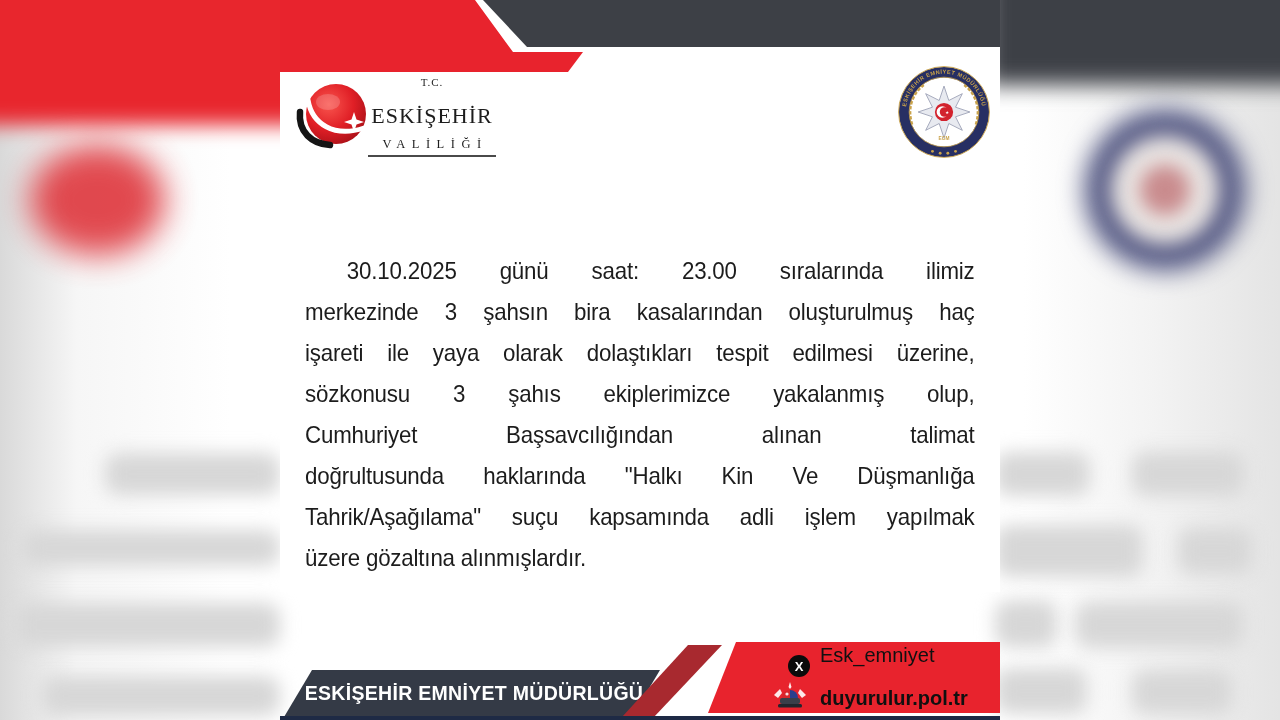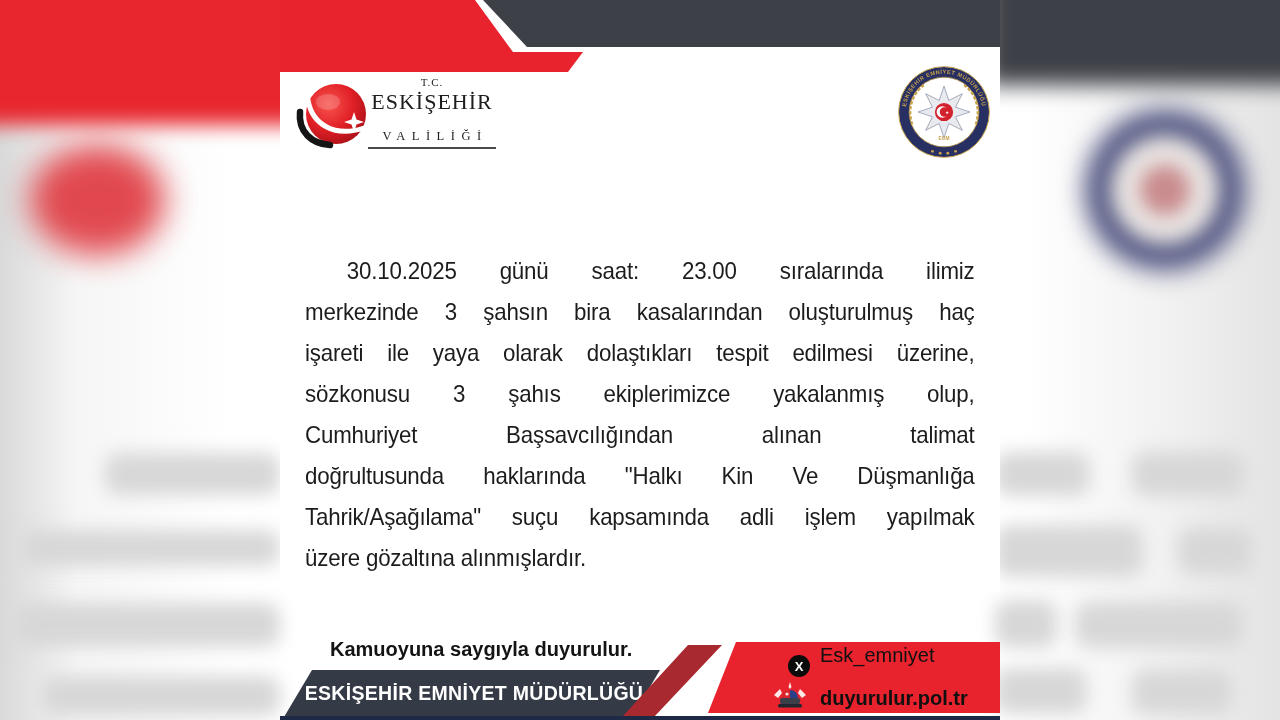--- a/index.html
+++ b/index.html
@@ -21,22 +21,22 @@
   
   .card{position:absolute;left:280px;top:0;width:720px;height:592px;background:#ffffff;}
   .hdr-red{position:absolute;left:0;top:0;width:310px;height:72px;background:#e8232d;
     clip-path:polygon(0 0,195px 0,233px 52px,303px 52px,288px 72px,0 72px);}
   .hdr-charcoal{position:absolute;left:200px;top:0;width:520px;height:47px;background:#3d4046;
     clip-path:polygon(3px 0,100% 0,100% 100%,47px 100%);}
   .gov-logo-svg{position:absolute;left:14px;top:74px;width:84px;height:84px;}
   .gov-text{position:absolute;left:88px;top:76px;width:128px;text-align:center;color:#1d1d1d;
     font-family:"Liberation Serif",serif;}
   .gov-tc{font-size:11px;letter-spacing:1px;}
-  .gov-name{font-size:22px;letter-spacing:1px;margin-top:1px;}
-  .gov-sub{font-size:12.5px;letter-spacing:6.5px;padding-left:6px;margin-top:14px;}
+  .gov-name{font-size:22px;letter-spacing:1px;margin-top:15px;}
+  .gov-sub{font-size:12.5px;letter-spacing:6.5px;padding-left:6px;margin-top:8px;}
   .gov-underline{height:0;border-bottom:2px solid #4a4a4a;margin-top:3px;}
   .police-emblem-svg{position:absolute;left:616px;top:64px;width:96px;height:96px;}
   .page-title{position:absolute;left:0;top:148px;width:100%;text-align:center;
     font-size:32px;font-weight:800;letter-spacing:.5px;color:#101010;}
   .press-body{position:absolute;left:25px;top:250px;width:720px;transform:scaleX(.93);
     transform-origin:0 50%;color:#1c1c1c;font-size:24px;letter-spacing:-.2px;}
   .bline{height:41px;line-height:41px;white-space:nowrap;text-align:justify;text-align-last:justify;}
   .bline.first{padding-left:45px;}
   .bline.last{text-align-last:left;}
   .closing{position:absolute;left:50px;top:638px;font-size:20px;font-weight:bold;color:#141414;}
@@ -138,21 +138,20 @@
       <div class="bline first">30.10.2025 günü saat: 23.00 sıralarında ilimiz</div>
       <div class="bline">merkezinde 3 şahsın bira kasalarından oluşturulmuş haç</div>
       <div class="bline">işareti ile yaya olarak dolaştıkları tespit edilmesi üzerine,</div>
       <div class="bline">sözkonusu 3 şahıs ekiplerimizce yakalanmış olup,</div>
       <div class="bline">Cumhuriyet Başsavcılığından alınan talimat</div>
       <div class="bline">doğrultusunda haklarında "Halkı Kin Ve Düşmanlığa</div>
       <div class="bline">Tahrik/Aşağılama" suçu kapsamında adli işlem yapılmak</div>
       <div class="bline last">üzere gözaltına alınmışlardır.</div>
     </div>
 
-    <div class="closing">Kamuoyuna saygıyla duyurulur.</div>
 
     <div class="org-banner">
       <span>ESKİŞEHİR EMNİYET MÜDÜRLÜĞÜ</span>
     </div>
 
     <div class="red-stripe"></div>
     <div class="social-banner"></div>
 
     <div class="x-icon">X</div>
     <div class="social-handle">Esk_emniyet</div>

